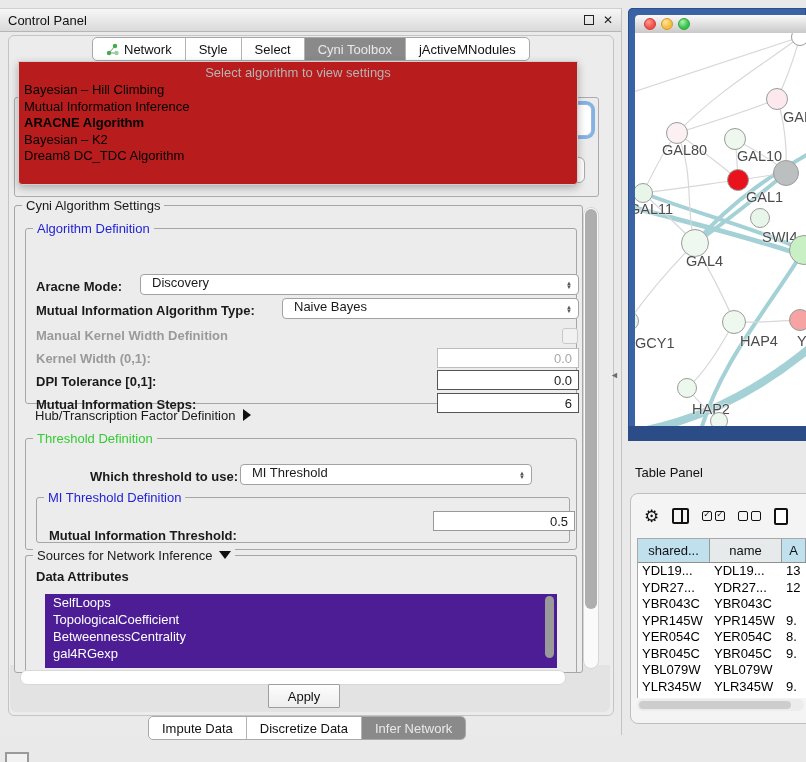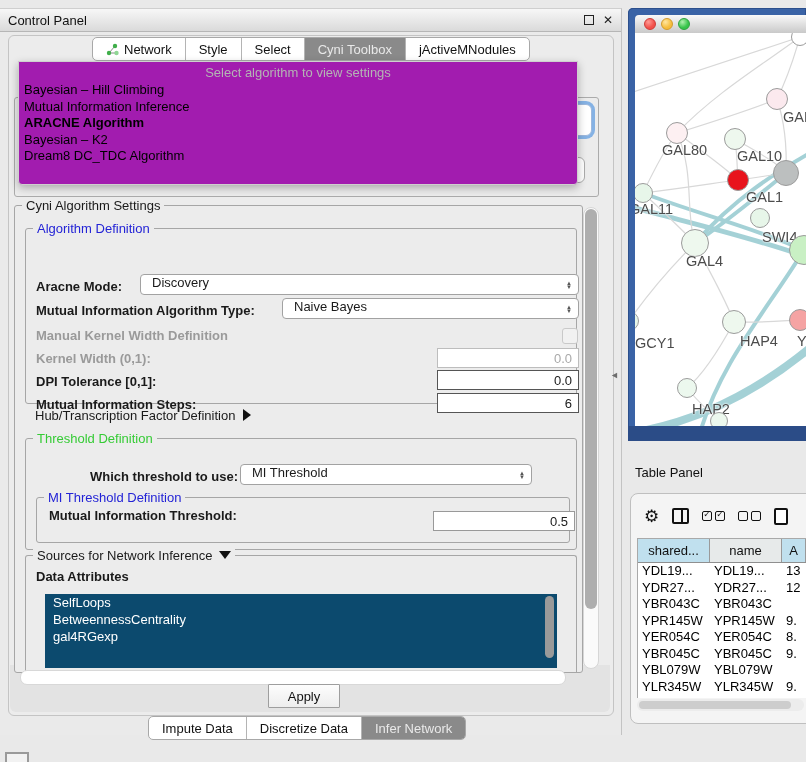--- a/index.html
+++ b/index.html
@@ -32,21 +32,21 @@
     background:#fff;overflow:hidden;}
   .seg{display:flex;align-items:center;justify-content:center;padding:0 13px;
     border-right:1px solid #b4b4b4;color:#111;white-space:nowrap;}
   .seg:last-child{border-right:none;}
   .seg.selected{background:#8a8a8a;color:#e9e9e9;}
   .top-tabs{left:92px;top:28px;z-index:3;}
   .bottom-tabs{left:148px;top:707px;}
   .net-tab-icon{width:13px;height:13px;margin-right:5px;display:inline-block;}
 
   
-  .algo-popup{left:18px;top:52px;width:560px;height:124px;background:#a21caf;
+  .algo-popup{left:18px;top:52px;width:560px;height:124px;background:#b91c1c;
     border:1px solid #cfcfcf;border-radius:0 0 4px 4px;z-index:5;
     box-shadow:0 3px 8px rgba(0,0,0,.28);padding-top:2px;box-sizing:border-box;}
   .algo-placeholder{text-align:center;color:#b4b4b4;height:18px;line-height:18px;}
   .algo-item{padding:0 5px;height:16.5px;line-height:16.5px;color:#000;}
   .algo-item.bold{font-weight:bold;}
 
   
   .hidden-groupbox{left:14px;top:88px;width:583px;height:98px;border:1px solid #ababab;
     border-radius:3px;z-index:1;}
   .hidden-combo{left:300px;top:95px;width:290px;height:30px;background:#fff;
@@ -74,21 +74,21 @@
     height:20px;text-align:right;padding:2px 6px 0 0;font-size:13px;}
   .tfield.disabled{border:1px solid #bdbdbd;color:#a9a9a9;}
   .checkbox{position:absolute;width:14px;height:14px;background:#f1f1f1;
     border:1px solid #c9c9c9;border-radius:3px;}
 
   .tri-right{display:inline-block;width:0;height:0;border-left:8px solid #111;
     border-top:6px solid transparent;border-bottom:6px solid transparent;margin-left:8px;vertical-align:-1px;}
   .tri-down{display:inline-block;width:0;height:0;border-top:8px solid #111;
     border-left:6px solid transparent;border-right:6px solid transparent;margin-left:6px;vertical-align:1px;}
 
-  .attr-list{left:30px;top:388px;width:512px;height:74px;background:#0c4a6e;overflow:hidden;}
+  .attr-list{left:30px;top:388px;width:512px;height:74px;background:#4c1d95;overflow:hidden;}
   .attr-item{color:#fff;padding-left:8px;height:17px;line-height:17px;}
   .attr-scroll-thumb{left:530px;top:390px;width:9px;height:62px;background:#9a9a9a;border-radius:5px;}
 
   .vscroll-track{left:583px;top:198px;width:16px;height:462px;background:#fafafa;
     border:1px solid #d6d6d6;border-radius:8px;box-sizing:border-box;z-index:2;}
   .vscroll-thumb{left:585px;top:200px;width:12px;height:400px;background:#aeaeae;border-radius:6px;z-index:3;}
   .hscroll-bar{left:20px;top:661px;width:544px;height:13px;background:#fff;
     border:1px solid #d8d8d8;border-radius:7px;z-index:2;}
 
   .apply-btn{left:268px;top:675px;width:70px;height:22px;background:linear-gradient(#fdfdfd,#ededed);
@@ -251,36 +251,37 @@
       <div class="combo" style="left:214px;top:25px;width:292px;">
         <span class="combo-text">MI Threshold</span>
         <span class="combo-stepper">
             <span>▲</span>
             <span>▼</span>
           </span>
       </div>
 
       <div class="abs groupbox" style="left:10px;top:58px;width:532px;height:44px;">
         <span class="group-title t-blue">MI Threshold Definition</span>
-        <span class="form-label" style="left:12px;top:10px;text-align:right;">Mutual Information Threshold:</span>
+        <span class="form-label" style="left:12px;top:30px;text-align:right;">Mutual Information Threshold:</span>
         <div class="tfield" style="left:396px;top:13px;width:142px;border-color:#999;"><span>0.5</span></div>
       </div>
     </div>
 
     <div class="abs groupbox" style="left:10px;top:349px;width:550px;height:117px;border-bottom:none;border-radius:3px 3px 0 0;">
       <span class="group-title">
         <span>Sources for Network Inference</span><span class="tri-down"></span>
       </span>
       <span class="form-label" style="left:10px;top:13px;">Data Attributes</span>
     </div>
     <div class="abs attr-list">
       <div>
 
           <div class="attr-item"><span>SelfLoops</span></div>
 
+          <div class="attr-item"><span>TopologicalCoefficient</span></div>
 
           <div class="attr-item"><span>BetweennessCentrality</span></div>
 
           <div class="attr-item"><span>gal4RGexp</span></div>
         </div>
     </div>
     <div class="abs attr-scroll-thumb"></div>
   </div>
 
   <div class="abs vscroll-track"></div>

